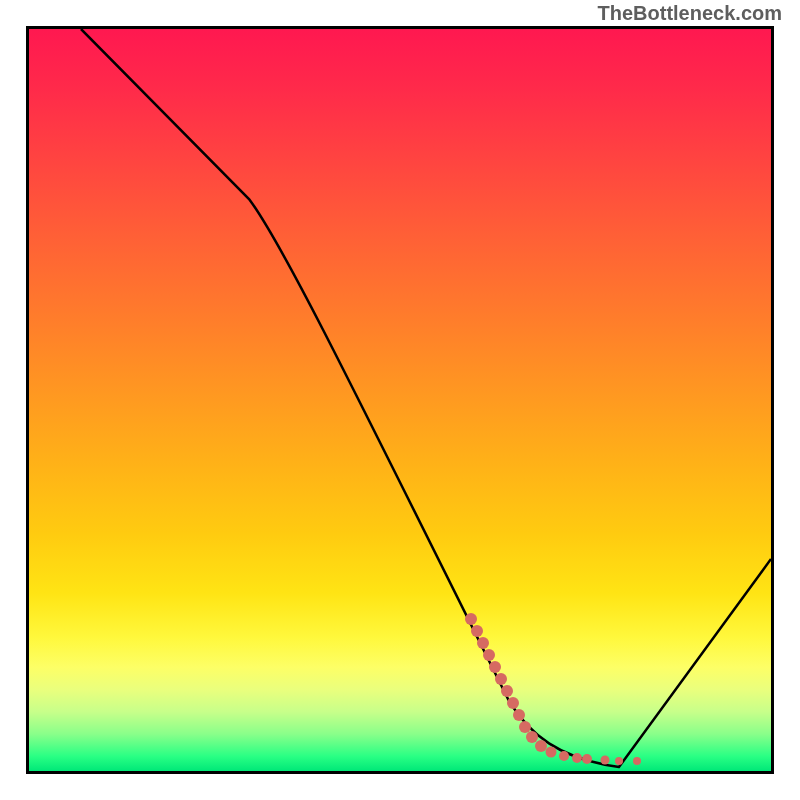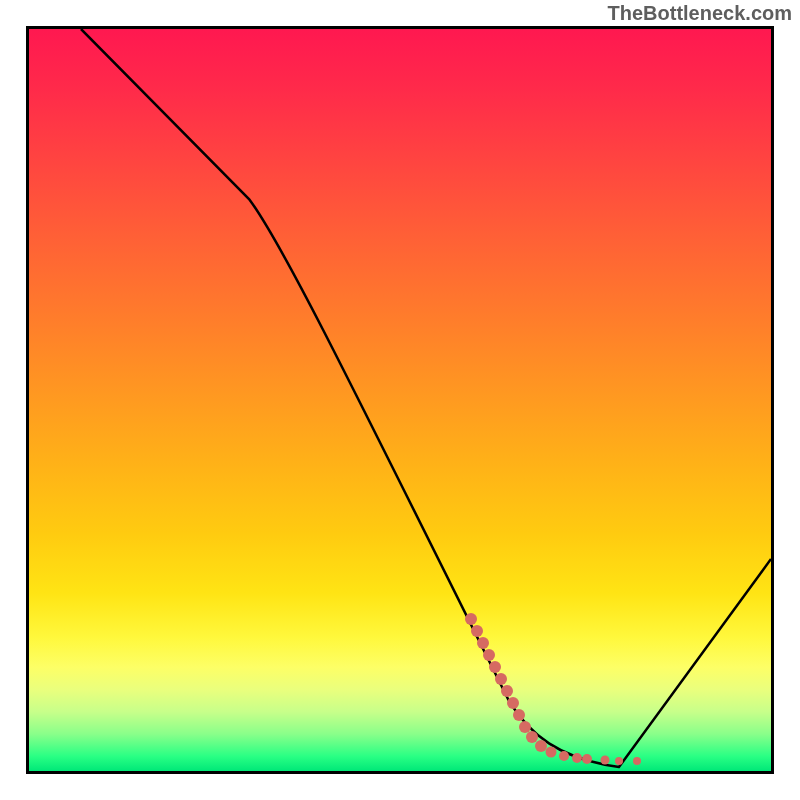--- a/index.html
+++ b/index.html
@@ -7,21 +7,21 @@
     padding: 0;
     width: 800px;
     height: 800px;
     background: #ffffff;
     font-family: Arial, sans-serif;
     position: relative;
   }
   .watermark {
     position: absolute;
     top: 2px;
-    right: 8px;
+    right: 18px;
     font-size: 20px;
     font-weight: bold;
     color: #5e5e5e;
     z-index: 10;
     margin-left: 28px;
   }
   .chart-container {
     position: absolute;
     top: 26px;
     left: 26px;

